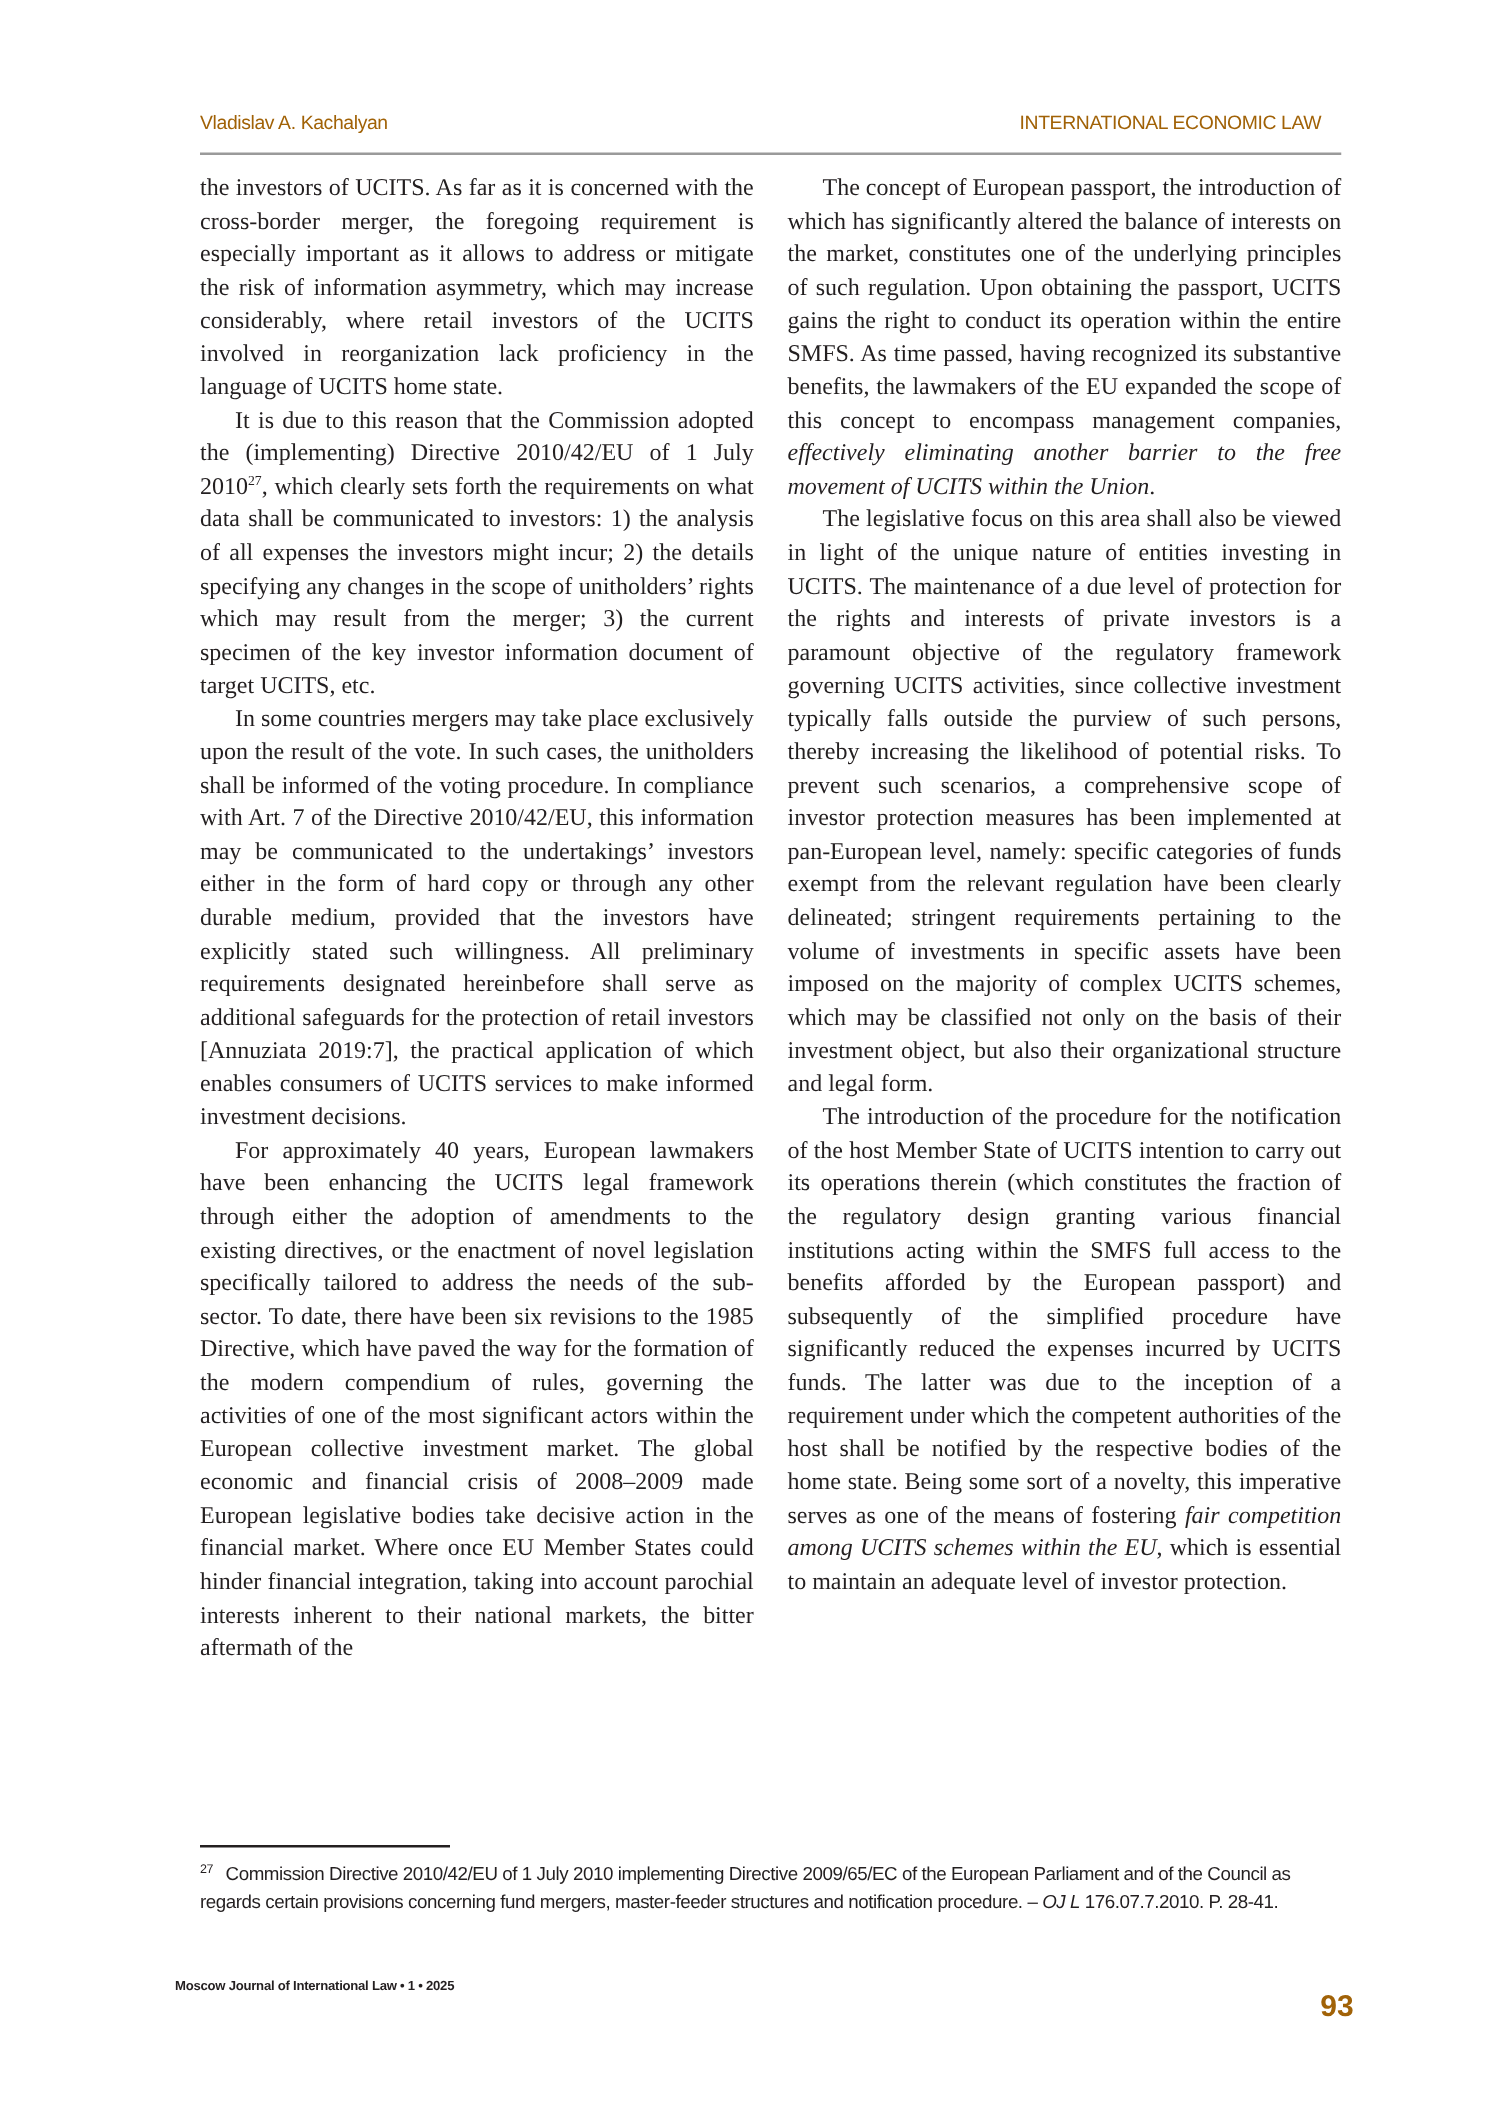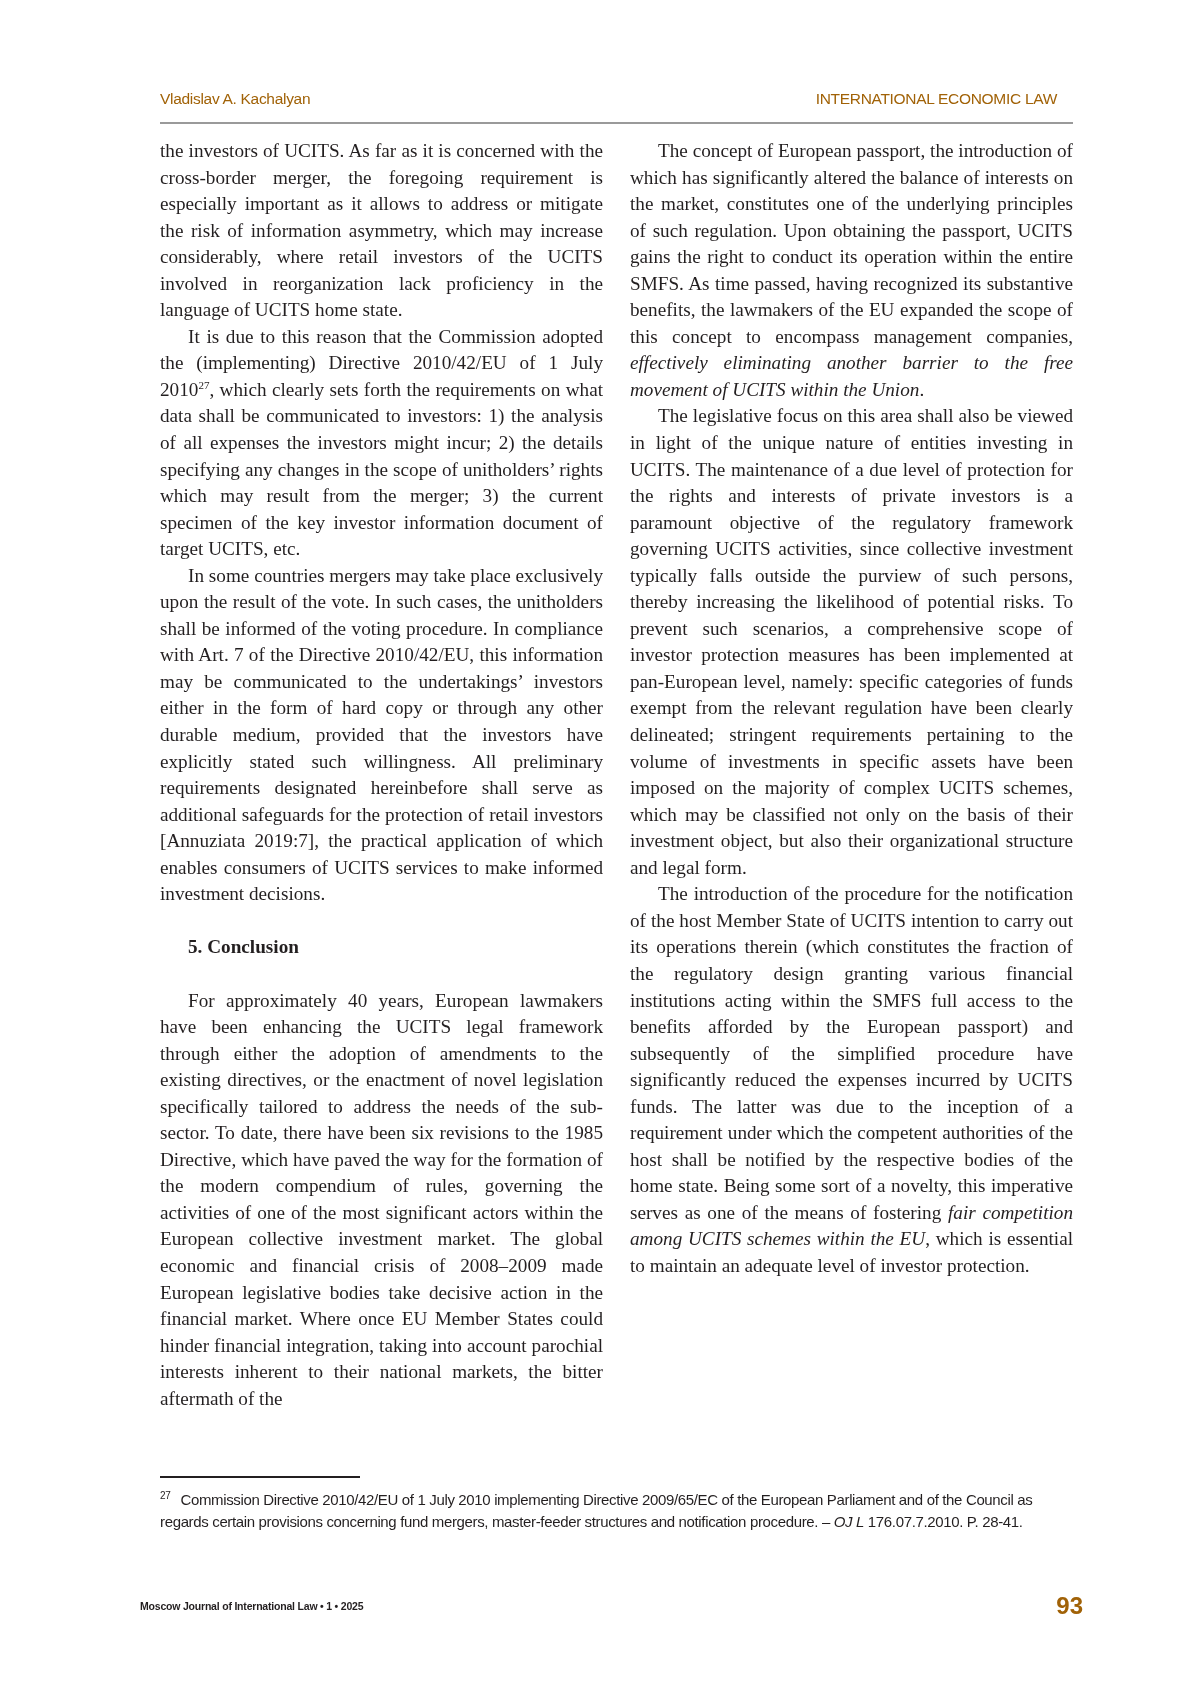--- a/index.html
+++ b/index.html
@@ -42,42 +42,41 @@
     }
     .footnote {
       position: absolute; left: 160px; top: 1489px; width: 915px;
       font-family: "Liberation Sans", "DejaVu Sans", sans-serif;
       font-size: 15px; line-height: 21.5px; letter-spacing: -0.35px;
     }
     .footnote .fnnum { font-size: 10px; vertical-align: 6px; line-height: 0; margin-right: 10px; }
     .footer-journal {
       position: absolute; left: 140px; top: 1583px;
       font-family: "Liberation Sans", "DejaVu Sans", sans-serif;
-      font-size: 10.5px; font-weight: bold; letter-spacing: -0.2px; color: #231f20; margin-top: 17px;
+      font-size: 10.5px; font-weight: bold; letter-spacing: -0.2px; color: #231f20;
     }
     .page-number {
       position: absolute; right: 117px; top: 1592px;
       font-family: "Liberation Sans", "DejaVu Sans", sans-serif;
       font-size: 24px; font-weight: bold; color: #a16207;
     }
   </style>
 </head>
 <body>
 
 <header class="running-head">
   <span class="author">Vladislav A. Kachalyan</span>
   <span class="section">INTERNATIONAL ECONOMIC LAW</span>
 </header>
 
 <main class="columns">
   <div class="col left">
     <p class="noindent">the investors of UCITS. As far as it is concerned with the cross-border merger, the foregoing requirement is especially important as it allows to address or miti­gate the risk of information asymmetry, which may increase considerably, where retail investors of the UCITS involved in reorganization lack proficiency in the language of UCITS home state.</p>
     <p class="indent"><span>It is due to this reason that the Commission adopted the (implementing) Directive 2010/42/EU of 1 July 2010</span><sup class="fnref">27</sup><span>, which clearly sets forth the require­ments on what data shall be communicated to in­vestors: 1) the analysis of all expenses the investors might incur; 2) the details specifying any changes in the scope of unitholders’ rights which may result from the merger; 3) the current specimen of the key investor information document of target UCITS, etc.</span></p>
     <p class="indent">In some countries mergers may take place ex­clusively upon the result of the vote. In such cases, the unitholders shall be informed of the voting pro­cedure. In compliance with Art. 7 of the Directive 2010/42/EU, this information may be communicated to the undertakings’ investors either in the form of hard copy or through any other durable medium, provided that the investors have explicitly stated such willingness. All preliminary requirements designated hereinbefore shall serve as additional safeguards for the protection of retail investors [Annuziata 2019:7], the practical application of which enables consum­ers of UCITS services to make informed investment decisions.</p>
-    <div class="heading">5. Conclusion</div>
     <p class="indent">For approximately 40 years, European lawmak­ers have been enhancing the UCITS legal framework through either the adoption of amendments to the existing directives, or the enactment of novel legisla­tion specifically tailored to address the needs of the sub-sector. To date, there have been six revisions to the 1985 Directive, which have paved the way for the formation of the modern compendium of rules, governing the activities of one of the most significant actors within the European collective investment market. The global economic and financial crisis of 2008–2009 made European legislative bodies take decisive action in the financial market. Where once EU Member States could hinder financial integra­tion, taking into account parochial interests inherent to their national markets, the bitter aftermath of the</p>
   </div>
 
   <div class="col right">
     <p class="indent"><span>The concept of European passport, the introduc­tion of which has significantly altered the balance of interests on the market, constitutes one of the under­lying principles of such regulation. Upon obtaining the passport, UCITS gains the right to conduct its operation within the entire SMFS. As time passed, having recognized its substantive benefits, the law­makers of the EU expanded the scope of this concept to encompass management companies, </span><em>effectively eliminating another barrier to the free movement of UCITS within the Union</em><span>.</span></p>
     <p class="indent">The legislative focus on this area shall also be viewed in light of the unique nature of entities in­vesting in UCITS. The maintenance of a due level of protection for the rights and interests of private investors is a paramount objective of the regulatory framework governing UCITS activities, since collec­tive investment typically falls outside the purview of such persons, thereby increasing the likelihood of potential risks. To prevent such scenarios, a compre­hensive scope of investor protection measures has been implemented at pan-European level, namely: specific categories of funds exempt from the relevant regulation have been clearly delineated; stringent re­quirements pertaining to the volume of investments in specific assets have been imposed on the majority of complex UCITS schemes, which may be classified not only on the basis of their investment object, but also their organizational structure and legal form.</p>
     <p class="indent"><span>The introduction of the procedure for the notifi­cation of the host Member State of UCITS intention to carry out its operations therein (which constitutes the fraction of the regulatory design granting vari­ous financial institutions acting within the SMFS full access to the benefits afforded by the European pass­port) and subsequently of the simplified procedure have significantly reduced the expenses incurred by UCITS funds. The latter was due to the inception of a requirement under which the competent authorities of the host shall be notified by the respective bod­ies of the home state. Being some sort of a novelty, this imperative serves as one of the means of foster­ing </span><em>fair competition among UCITS schemes within the EU</em><span>, which is essential to maintain an adequate level of investor protection.</span></p>
   </div>
 </main>
 

